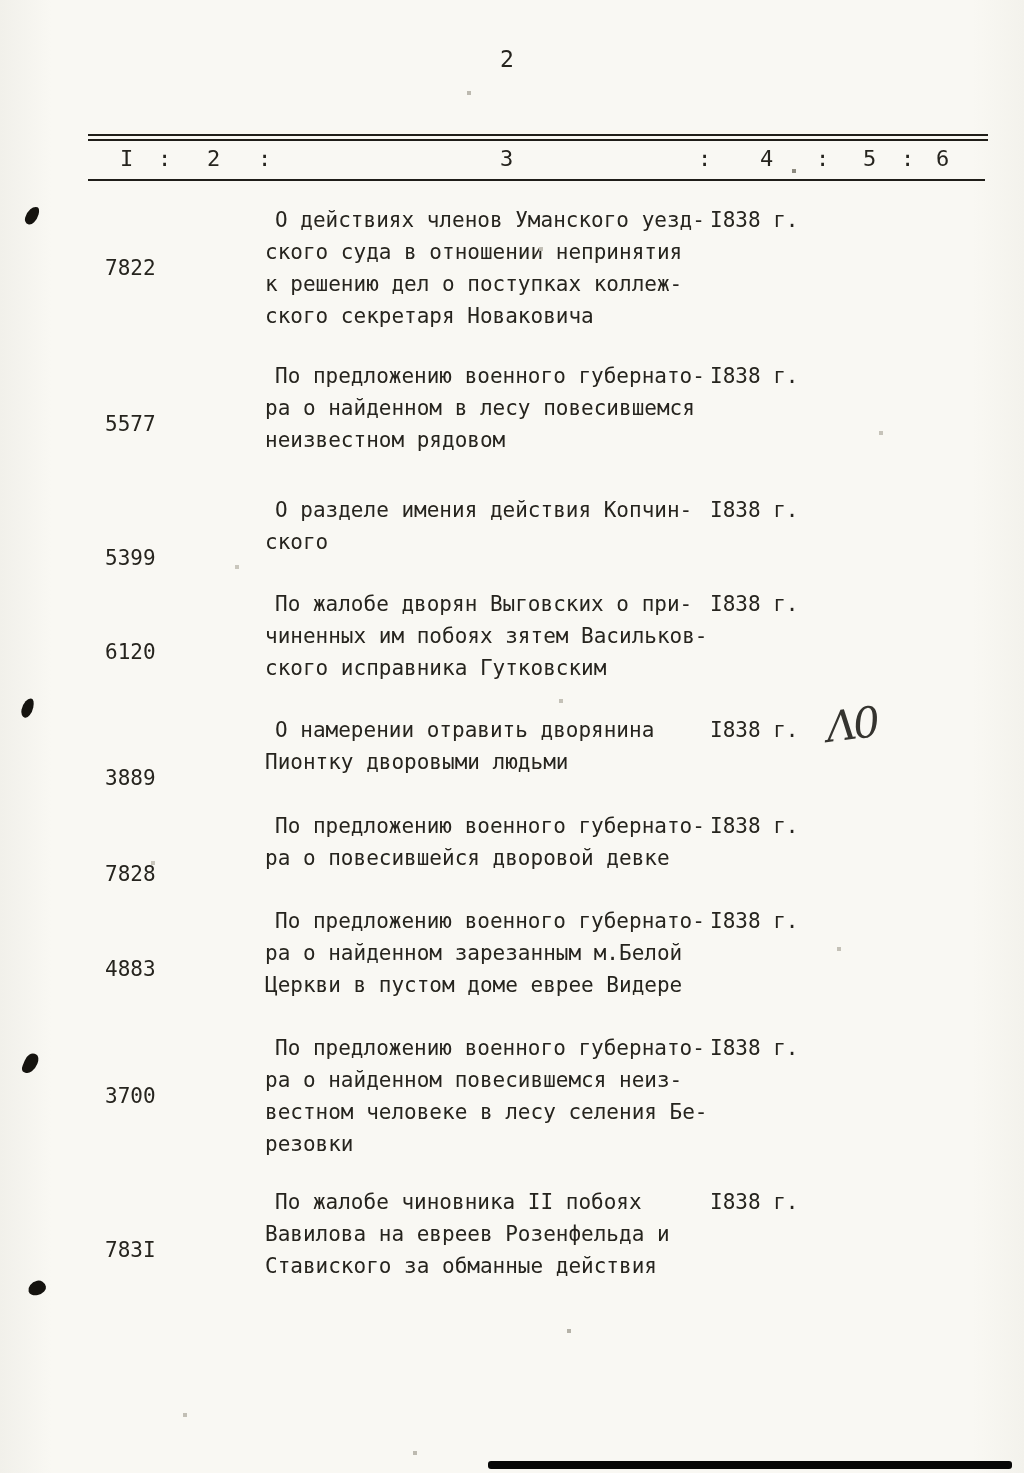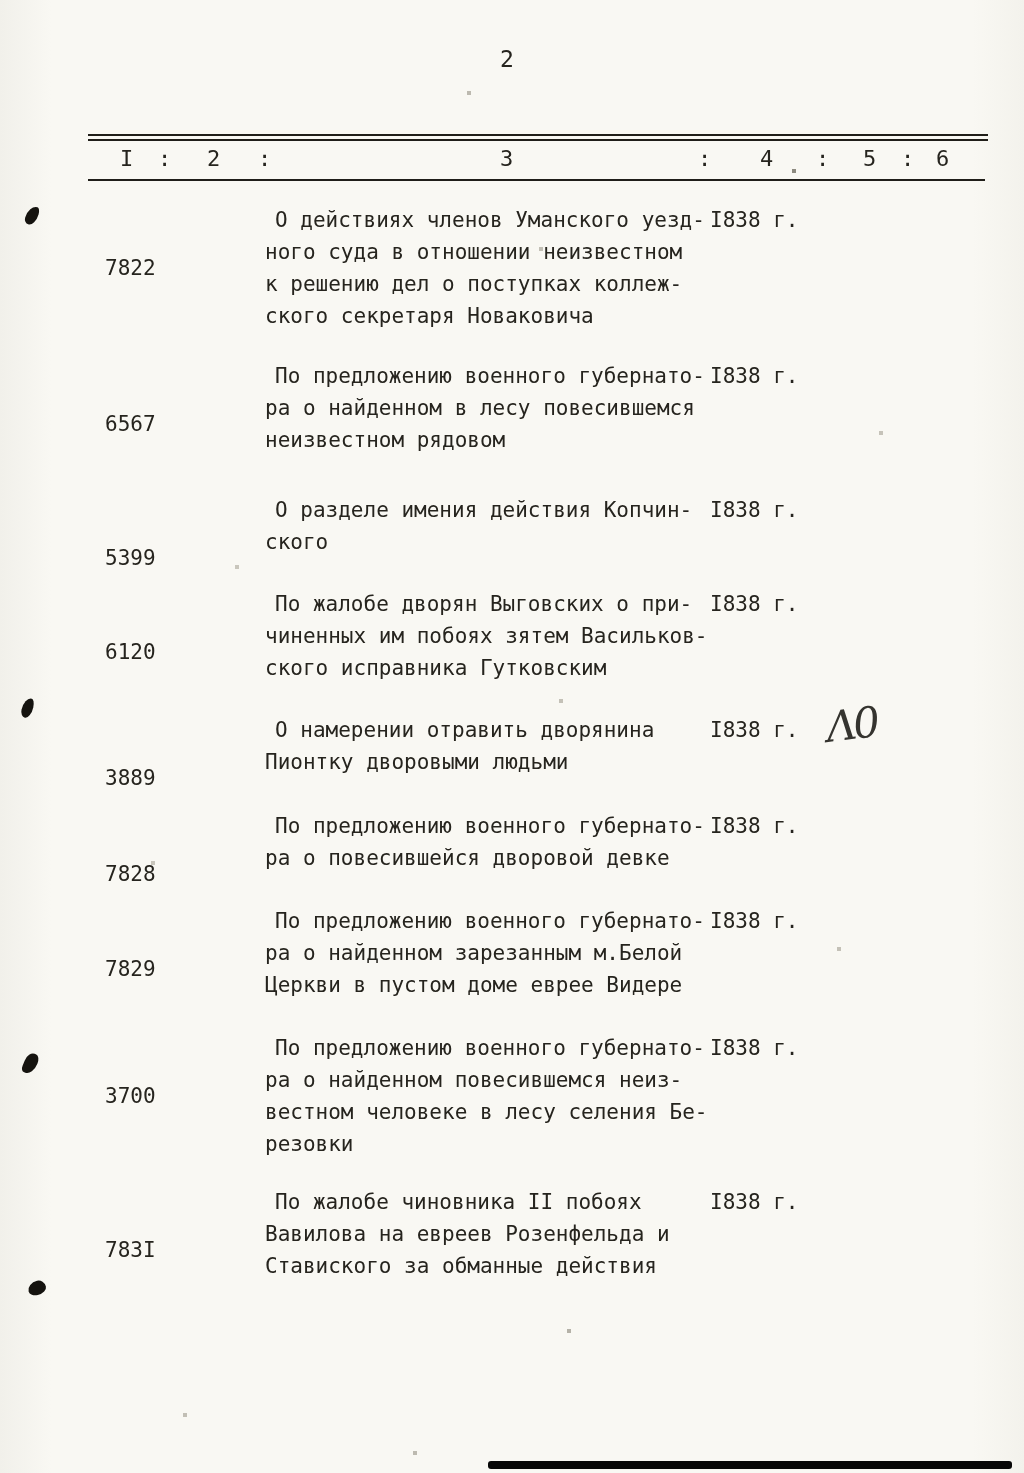--- a/index.html
+++ b/index.html
@@ -142,28 +142,28 @@
     <span class="col-label" style="left:863px">5</span>
     <span class="col-sep" style="left:901px">:</span>
     <span class="col-label" style="left:936px">6</span>
 
     <div class="rule rule-bottom"></div>
   </div>
 
   <div class="entry" style="top:204px">
     <span class="num">7822</span>
     <div class="desc">О действиях членов Уманского уезд-
-ного суда в отношении неизвестном
+ского суда в отношении непринятия
 к решению дел о поступках коллеж-
 ского секретаря Новаковича</div>
     <span class="year">I838 г.</span>
   </div>
 
   <div class="entry" style="top:360px">
-    <span class="num">6567</span>
+    <span class="num">5577</span>
     <div class="desc">По предложению военного губернато-
 ра о найденном в лесу повесившемся
 неизвестном рядовом</div>
     <span class="year">I838 г.</span>
   </div>
 
   <div class="entry" style="top:494px">
     <span class="num">5399</span>
     <div class="desc">О разделе имения действия Копчин-
 ского</div>
@@ -186,21 +186,21 @@
   </div>
 
   <div class="entry" style="top:810px">
     <span class="num">7828</span>
     <div class="desc">По предложению военного губернато-
 ра о повесившейся дворовой девке</div>
     <span class="year">I838 г.</span>
   </div>
 
   <div class="entry" style="top:905px">
-    <span class="num">7829</span>
+    <span class="num">4883</span>
     <div class="desc">По предложению военного губернато-
 ра о найденном зарезанным м.Белой
 Церкви в пустом доме еврее Видере</div>
     <span class="year">I838 г.</span>
   </div>
 
   <div class="entry" style="top:1032px">
     <span class="num">3700</span>
     <div class="desc">По предложению военного губернато-
 ра о найденном повесившемся неиз-

